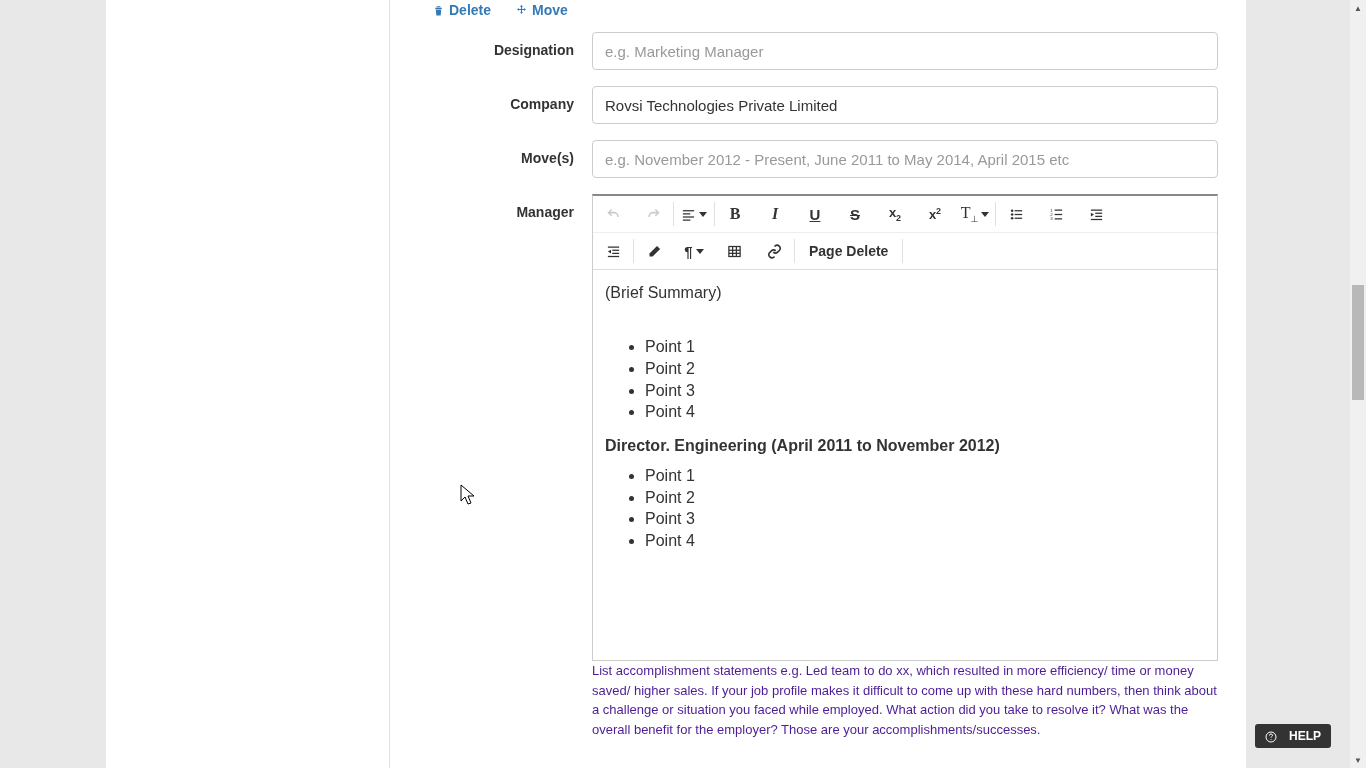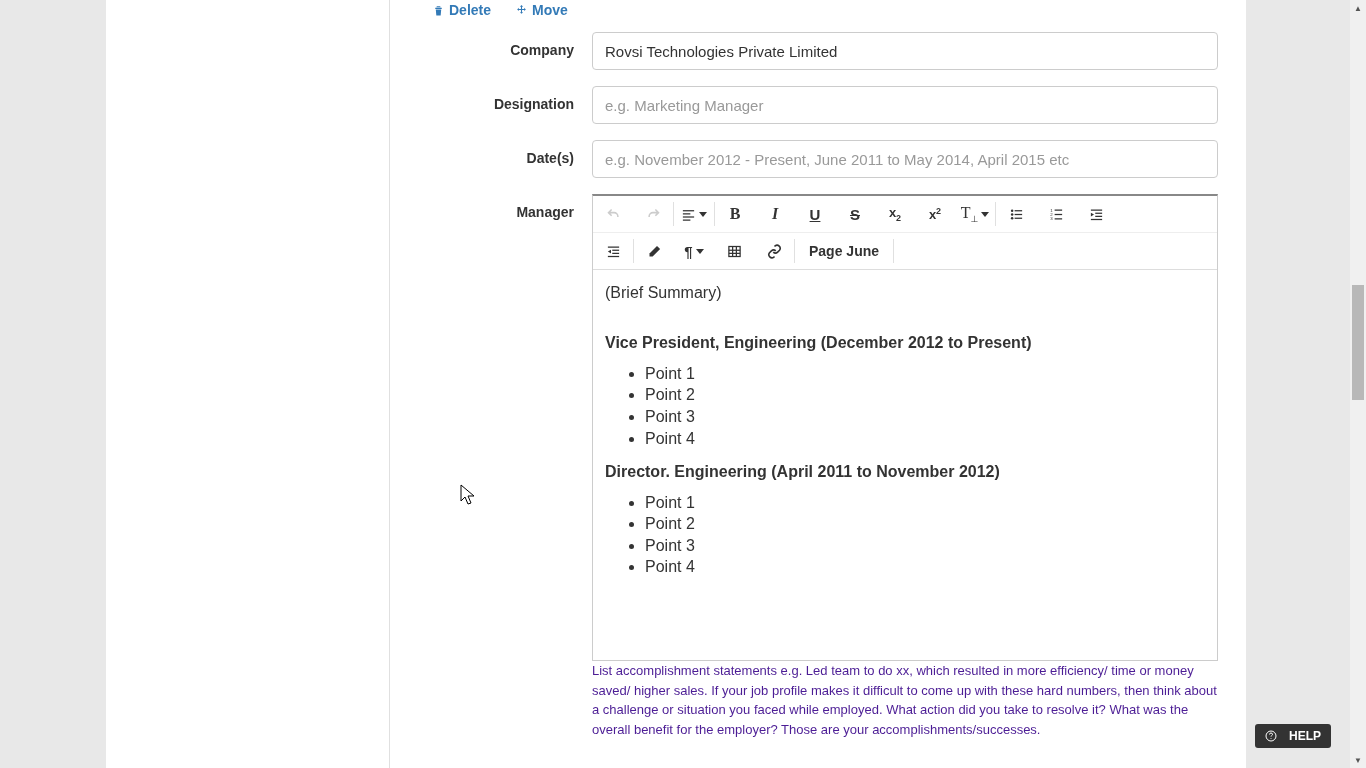--- a/index.html
+++ b/index.html
@@ -147,21 +147,21 @@
   position: fixed;
   right: 35px;
   bottom: 20px;
   background: #333;
   color: #fff;
   padding: 5px 10px;
   font-size: 12px;
   font-weight: 700;
   border-radius: 3px;
   display: flex;
-  align-items: center;
+  align-items: flex-end;
   gap: 12px;
 }
 .help-button svg { width: 12px; height: 12px; }
 .scrollbar-track {
   position: fixed;
   right: 0;
   top: 0;
   width: 16px;
   height: 768px;
   background: #f0f0f0;
@@ -209,35 +209,35 @@
       </span>
       <span class="action-link">
         <svg viewBox="0 0 24 24" fill="currentColor">
             <path d="M12 2l3 3h-2v4h4V7l3 3-3 3v-2h-4v4h2l-3 3-3-3h2v-4H7v2l-3-3 3-3v2h4V5H9z"></path>
           </svg>
         <span>Move</span>
       </span>
     </div>
 
     <div class="form-row">
+      <div class="form-label">Designation</div>
+      <div class="form-field">
+        <input class="text-input" placeholder="e.g. Marketing Manager" style="">
+      </div>
+    </div>
+
+    <div class="form-row">
       <div class="form-label">Company</div>
       <div class="form-field">
         <input class="text-input" value="Rovsi Technologies Private Limited" style="">
       </div>
     </div>
 
     <div class="form-row">
-      <div class="form-label">Designation</div>
-      <div class="form-field">
-        <input class="text-input" placeholder="e.g. Marketing Manager" style="">
-      </div>
-    </div>
-
-    <div class="form-row">
-      <div class="form-label">Date(s)</div>
+      <div class="form-label">Move(s)</div>
       <div class="form-field">
         <input class="text-input" placeholder="e.g. November 2012 - Present, June 2011 to May 2014, April 2015 etc" style="">
       </div>
     </div>
 
     <div class="form-row">
       <div class="form-label">Manager</div>
       <div class="form-field">
         <div class="editor-container">
           <div class="toolbar">
@@ -344,28 +344,27 @@
                   <line x1="15" y1="4" x2="15" y2="20"></line>
                 </svg>
             </div>
             <div class="tool-btn">
               <svg viewBox="0 0 24 24" fill="none" stroke="currentColor" stroke-width="2.5">
                   <path d="M10 13a5 5 0 007 0l3-3a5 5 0 00-7-7l-1 1M14 11a5 5 0 00-7 0l-3 3a5 5 0 007 7l1-1"></path>
                 </svg>
             </div>
             <div class="tool-sep"></div>
             <div class="tool-btn page-break-btn">
-              <span>Page June</span>
+              <span>Page Delete</span>
             </div>
             <div class="tool-sep"></div>
           </div>
           <div class="editor-area">
             <p>(Brief Summary)</p>
             <div class="spacer"></div>
-            <p><strong>Vice President, Engineering (December 2012 to Present)</strong></p>
             <ul>
               <li>Point 1</li>
               <li>Point 2</li>
               <li>Point 3</li>
               <li>Point 4</li>
             </ul>
             <p><strong>Director. Engineering (April 2011 to November 2012)</strong></p>
             <ul>
               <li>Point 1</li>
               <li>Point 2</li>

